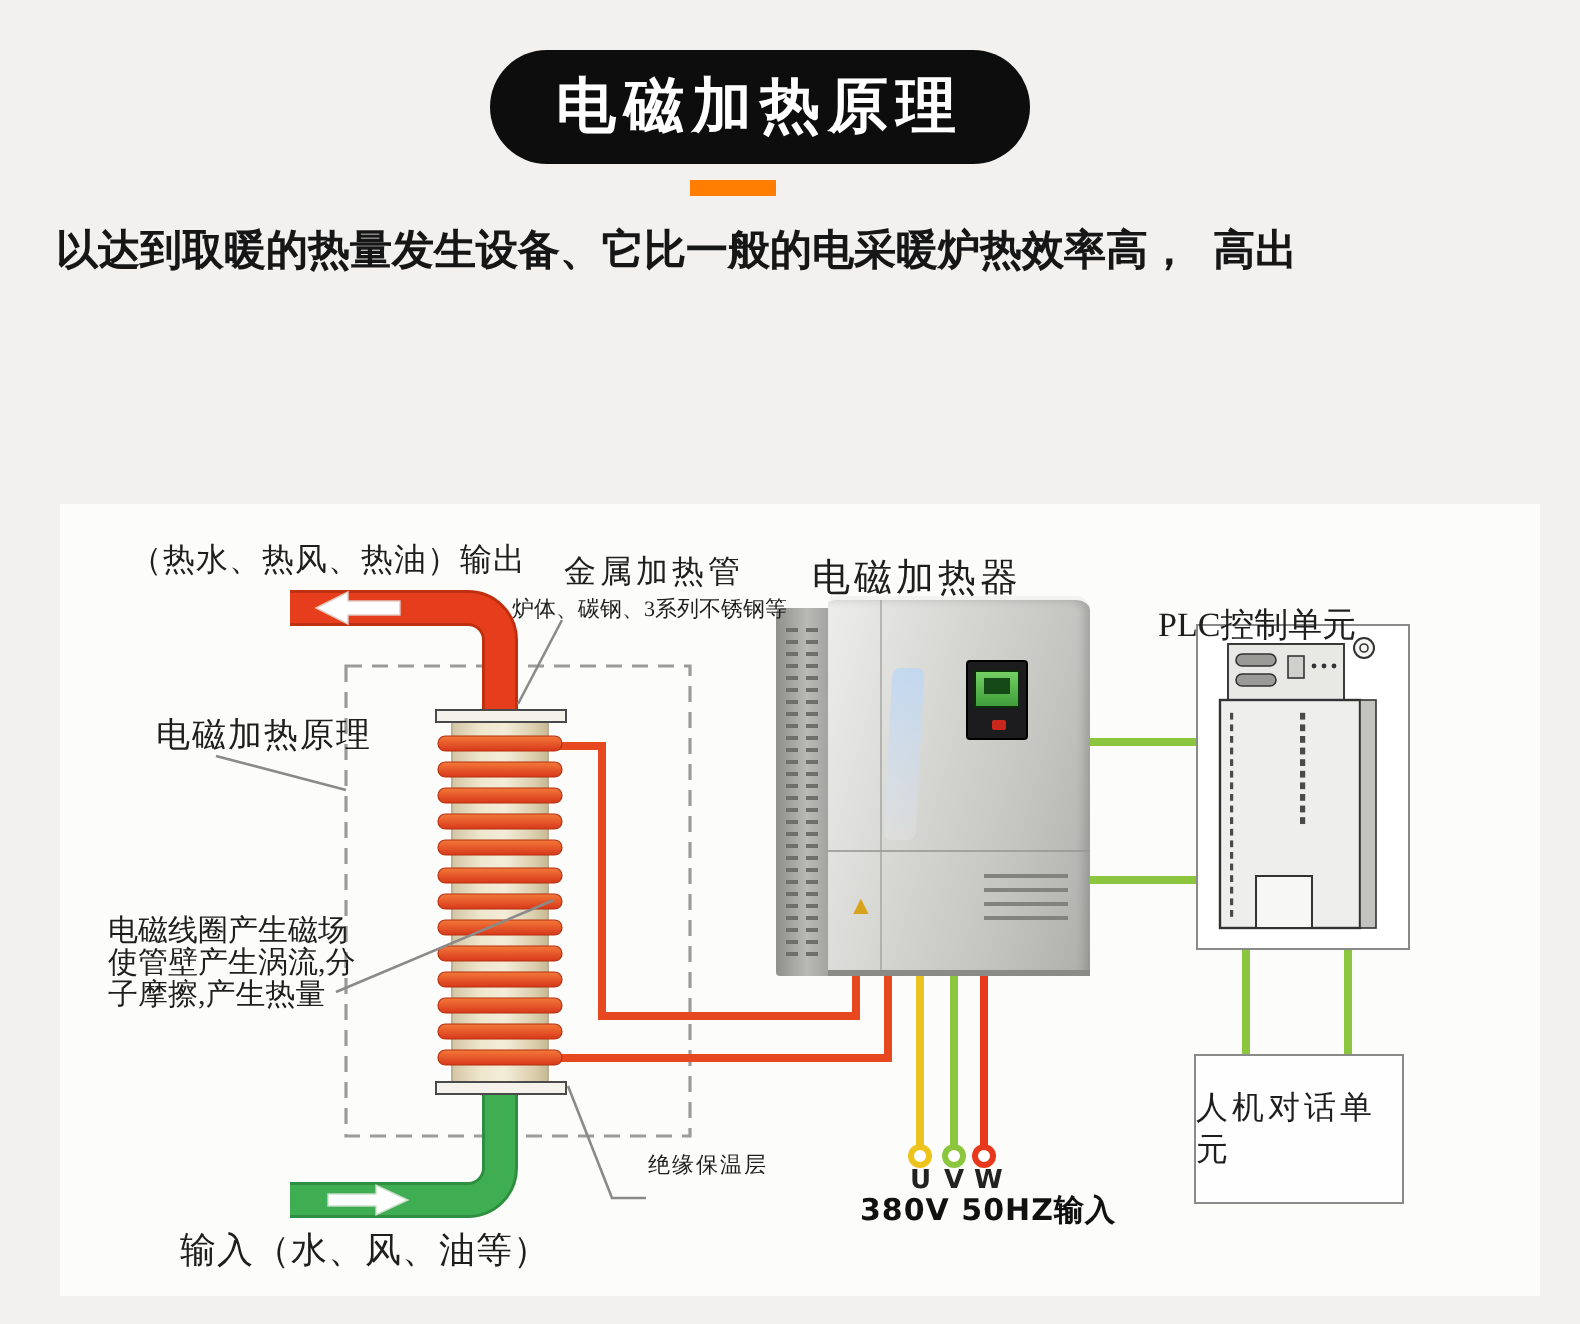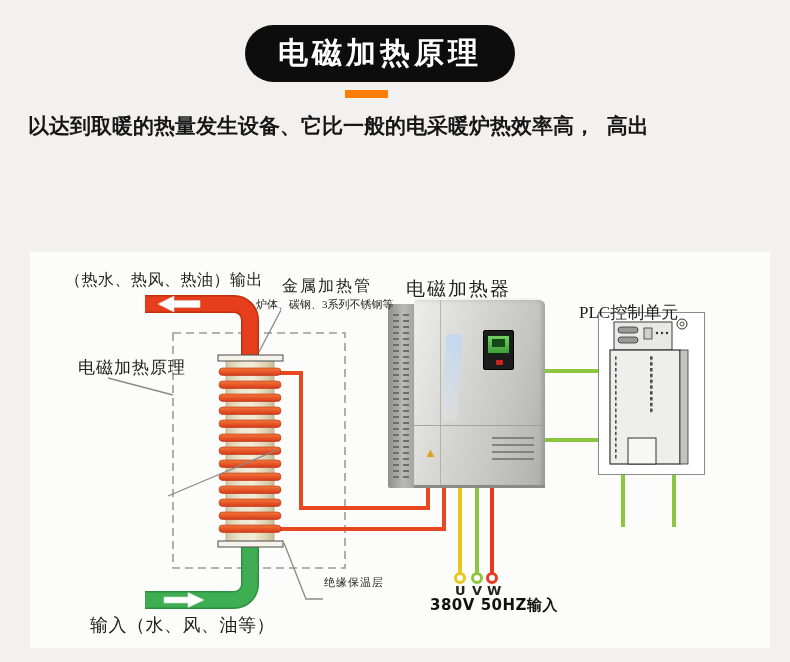--- a/index.html
+++ b/index.html
@@ -209,27 +209,35 @@
         <div class="hc-screen">
           <div class="hc-lcd"></div>
         </div>
         <div class="hc-btn"></div>
       </div>
       <div class="hc-vents"></div>
       <div class="hc-logo">▲</div>
       <div class="hc-base"></div>
     </div>
 
+    <div class="hmi-box">
+      <span>人机对话单元</span>
+    </div>
 
     <div class="dlabel lab-output">（热水、热风、热油）输出</div>
     <div class="dlabel lab-shield">电磁加热原理</div>
     <div class="dlabel lab-metal-title">金属加热管</div>
     <div class="dlabel lab-metal-sub">炉体、碳钢、3系列不锈钢等</div>
     <div class="dlabel lab-heater">电磁加热器</div>
     <div class="dlabel lab-plc">PLC控制单元</div>
+    <div class="dlabel lab-coilnote">
+      <div>电磁线圈产生磁场</div>
+      <div>使管壁产生涡流,分</div>
+      <div>子摩擦,产生热量</div>
+    </div>
     <div class="dlabel lab-insulation">绝缘保温层</div>
     <div class="dlabel lab-input">输入（水、风、油等）</div>
     <div class="lab-phase lab-u">U</div>
     <div class="lab-phase lab-v">V</div>
     <div class="lab-phase lab-w">W</div>
     <div class="dlabel lab-power">380V 50HZ输入</div>
   </div>
 </div>
 
 </body></html>

